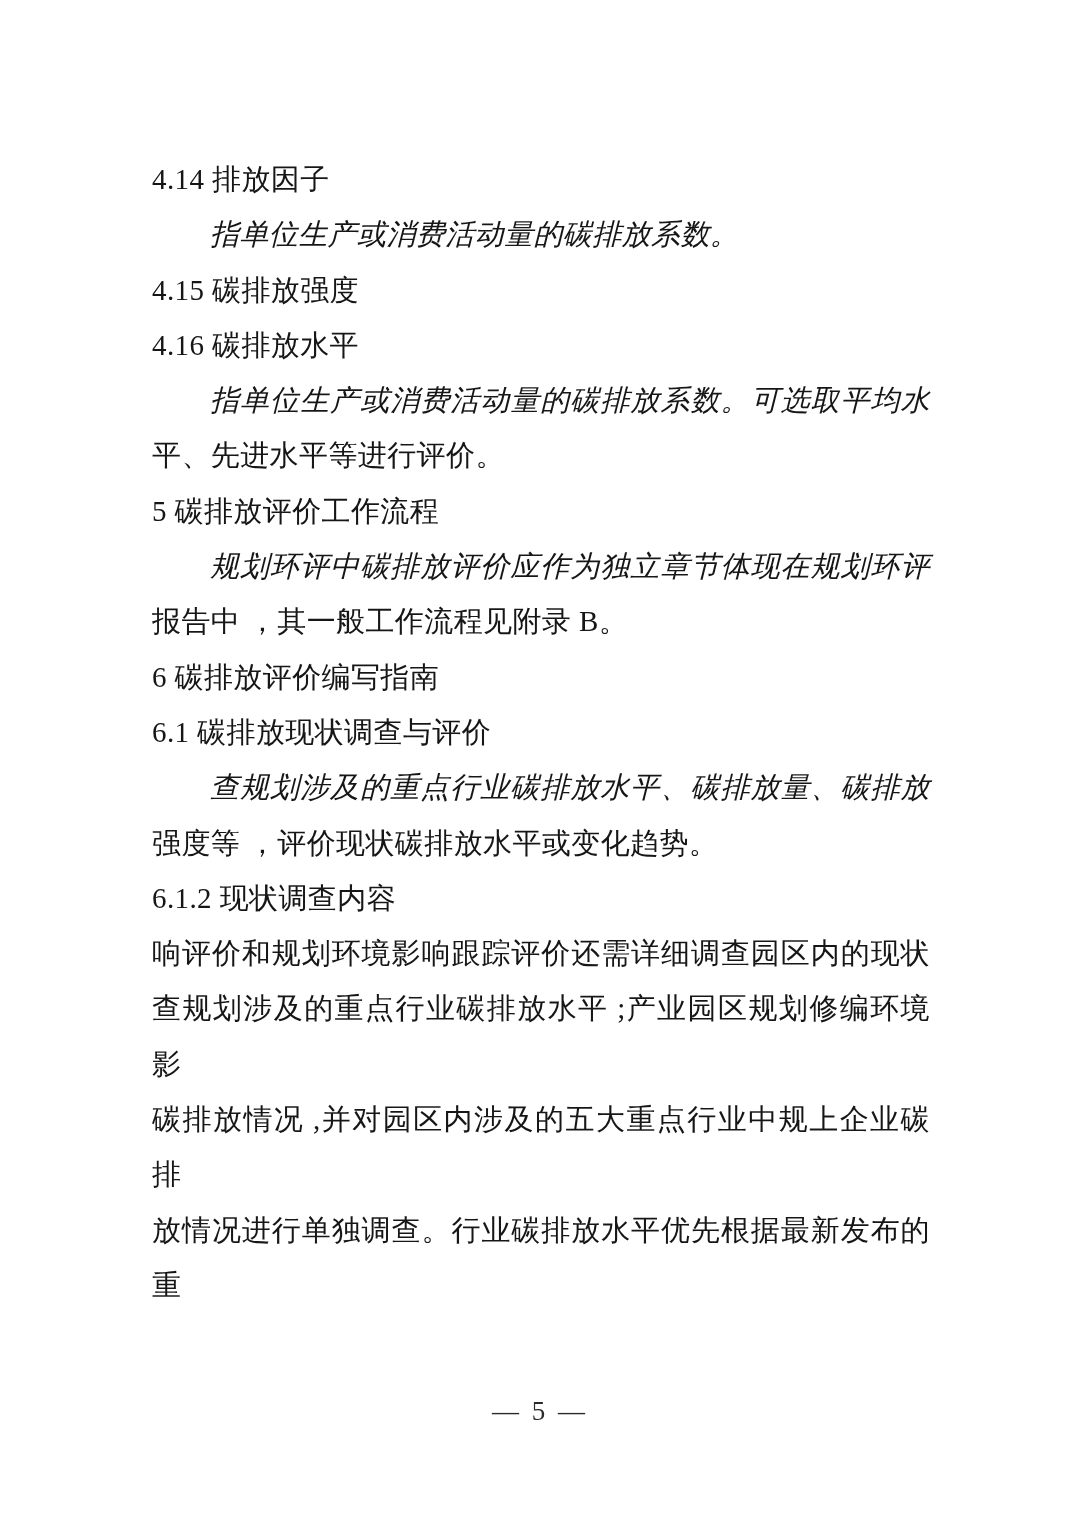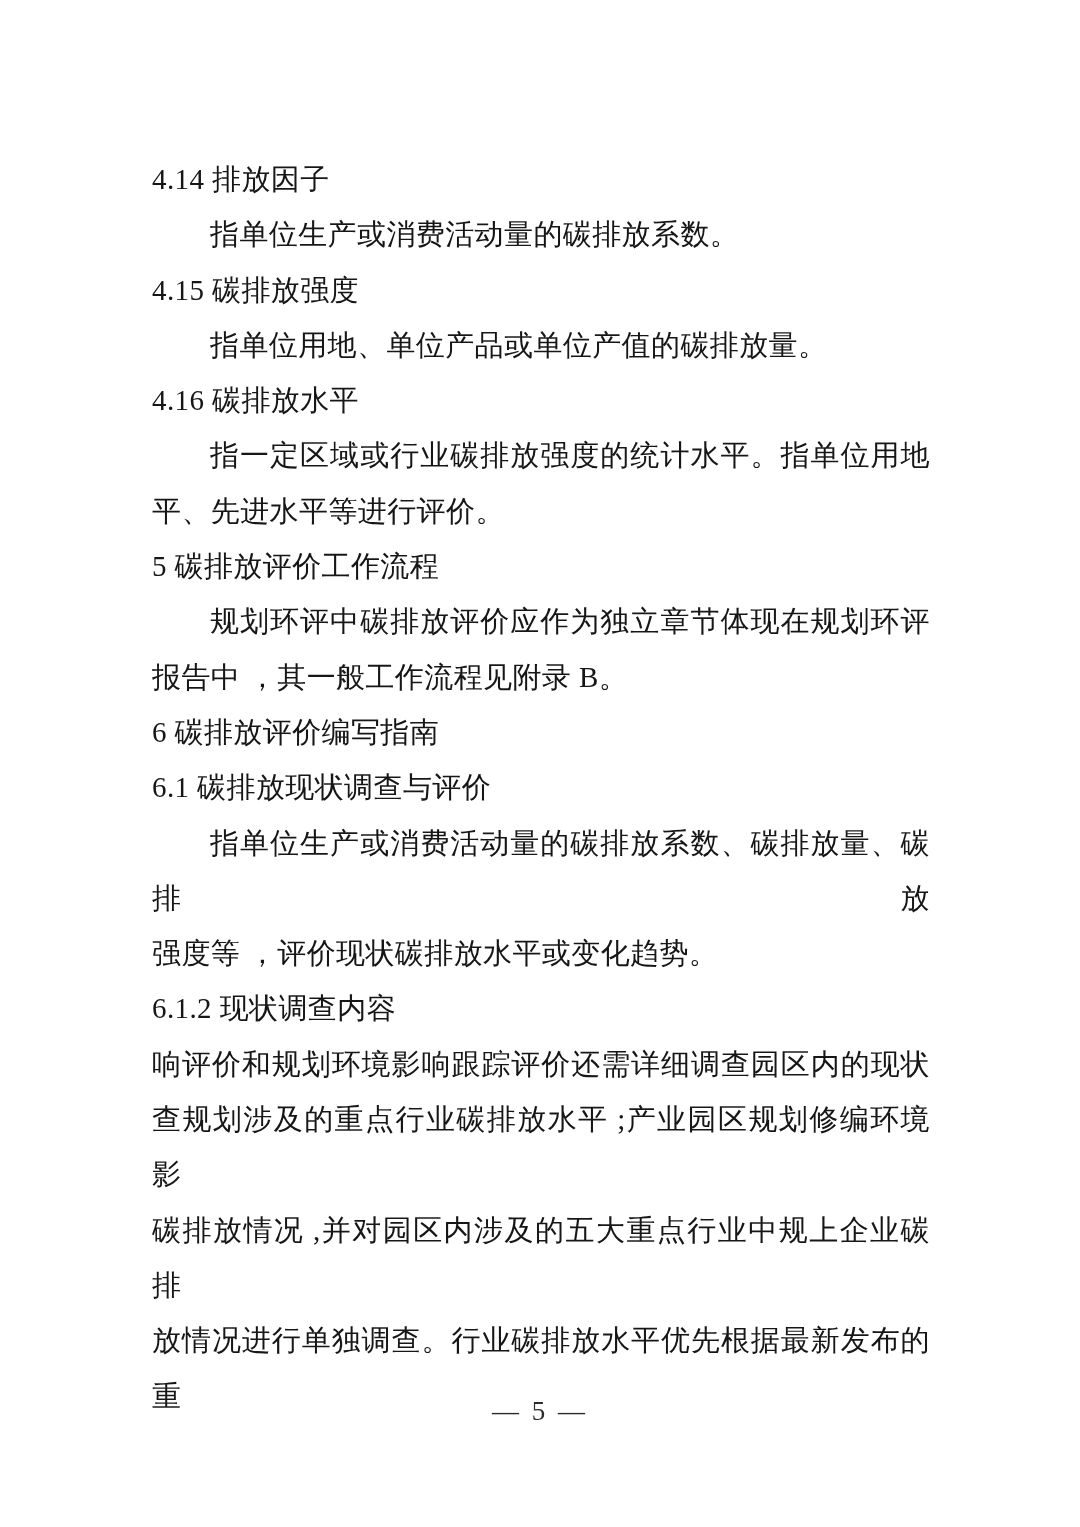--- a/index.html
+++ b/index.html
@@ -33,20 +33,21 @@
     color: #161616;
     letter-spacing: 0.4px;
   }
   .line {
     white-space: nowrap;
   }
   
   .line.indent,
   .line.indent-justify {
     text-indent: 58px;
+    font-style: italic;
   }
   
   .line.indent-justify,
   .line.flush-justify {
     white-space: normal;
     text-align: justify;
     text-align-last: justify;
   }
   .line.heading {
     white-space: nowrap;
@@ -64,30 +65,29 @@
   }
 </style>
 </head>
 <body style="background: rgb(255, 255, 255);">
 
 <div class="page" style="color: rgb(22, 22, 22);">
   <div class="text-block">
       <div class="line heading">4.14 排放因子</div>
       <div class="line indent">指单位生产或消费活动量的碳排放系数。</div>
       <div class="line heading">4.15 碳排放强度</div>
-      <div class="line indent">指单位用地、单位产品或单位产值的碳排放量。</div>
       <div class="line heading">4.16 碳排放水平</div>
-      <div class="line indent-justify">指一定区域或行业碳排放强度的统计水平。指单位用地</div>
+      <div class="line indent-justify">指单位生产或消费活动量的碳排放系数。可选取平均水</div>
       <div class="line flush">平、先进水平等进行评价。</div>
       <div class="line heading">5 碳排放评价工作流程</div>
       <div class="line indent-justify">规划环评中碳排放评价应作为独立章节体现在规划环评</div>
       <div class="line flush">报告中 ，其一般工作流程见附录 B。</div>
       <div class="line heading">6 碳排放评价编写指南</div>
       <div class="line heading">6.1 碳排放现状调查与评价</div>
-      <div class="line indent-justify">指单位生产或消费活动量的碳排放系数、碳排放量、碳排放</div>
+      <div class="line indent-justify">查规划涉及的重点行业碳排放水平、碳排放量、碳排放</div>
       <div class="line flush">强度等 ，评价现状碳排放水平或变化趋势。</div>
       <div class="line heading">6.1.2 现状调查内容</div>
       <div class="line flush-justify">响评价和规划环境影响跟踪评价还需详细调查园区内的现状</div>
       <div class="line flush-justify">查规划涉及的重点行业碳排放水平 ;产业园区规划修编环境影</div>
       <div class="line flush-justify">碳排放情况 ,并对园区内涉及的五大重点行业中规上企业碳排</div>
       <div class="line flush-justify">放情况进行单独调查。行业碳排放水平优先根据最新发布的重</div>
     </div>
   <div class="footer">— 5 —</div>
 </div>
 

